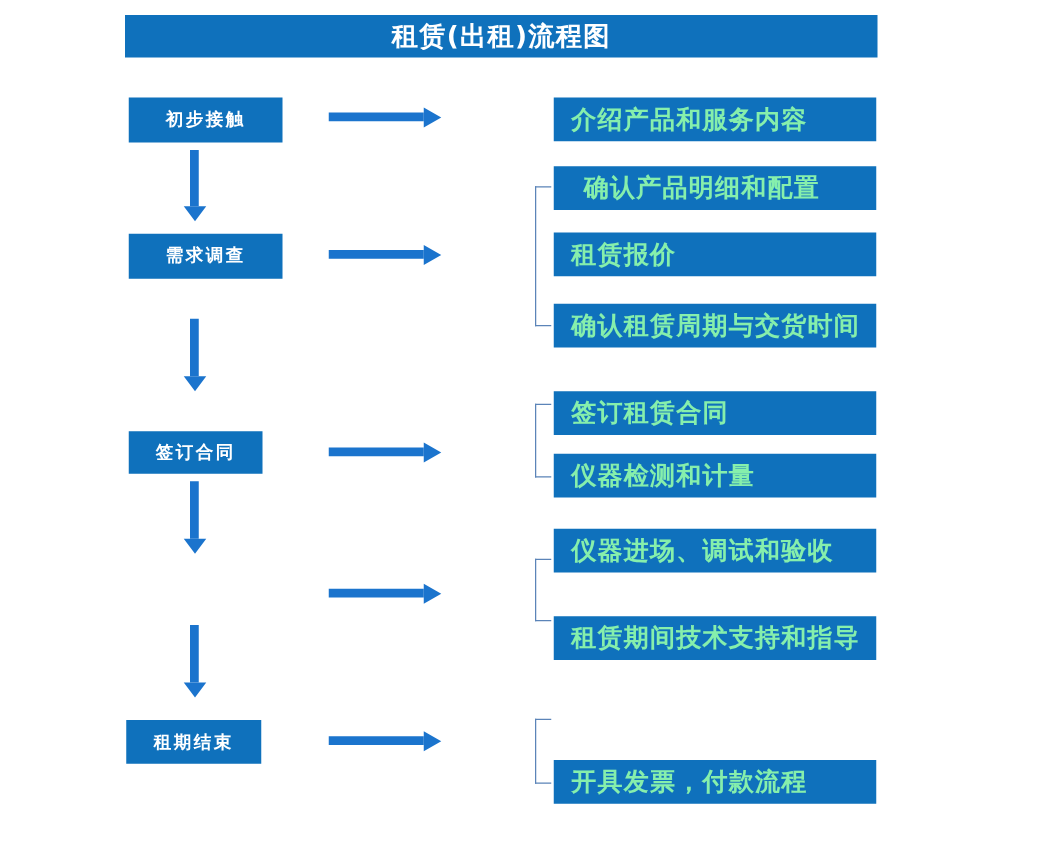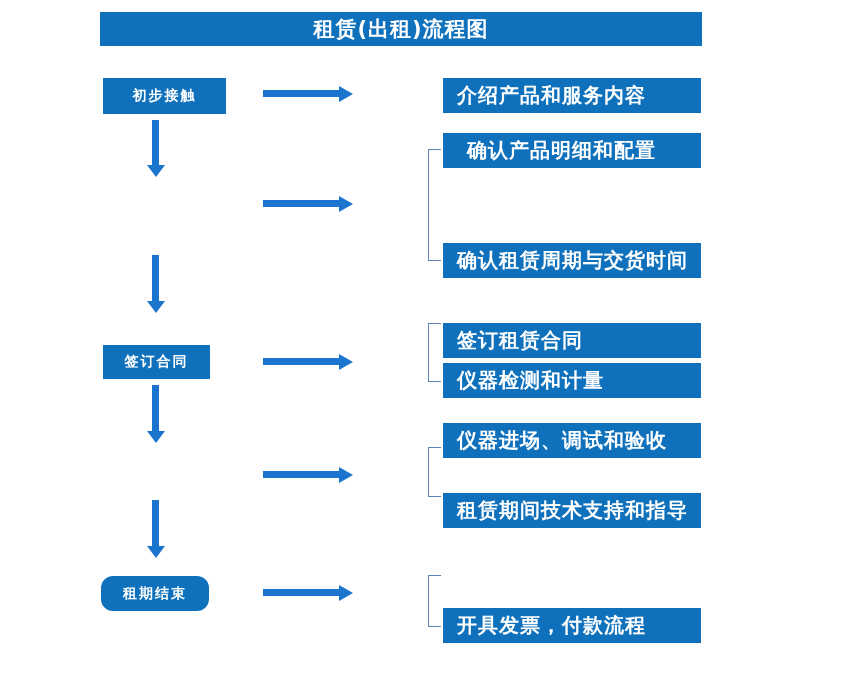--- a/index.html
+++ b/index.html
@@ -19,30 +19,30 @@
 
   .lbox{
     position:absolute;background:var(--blue);color:#fff;font-weight:bold;
     font-size:14px;display:flex;align-items:center;justify-content:center;
     letter-spacing:2px;box-sizing:border-box;
   }
   .l1{left:103px;top:78px;width:123px;height:36px;}
   .l2{left:103px;top:187px;width:123px;height:36px;}
   .l3{left:103px;top:345px;width:107px;height:34px;}
   .l4{left:103px;top:458px;width:107px;height:34px;}
-  .l5{left:101px;top:576px;width:108px;height:35px;border-radius:12px;}
+  .l5{left:101px;top:576px;width:108px;height:35px;}
 
   .rbox{
     position:absolute;left:443px;width:258px;height:35px;
-    background:var(--blue);color:#ffffff;font-weight:bold;font-size:20px;
+    background:var(--blue);color:#86efac;font-weight:bold;font-size:20px;
     display:flex;align-items:center;padding-left:14px;box-sizing:border-box;
     letter-spacing:1px;white-space:nowrap;
   }
   .r1{top:78px;}  .r2{top:133px;padding-left:24px;} .r3{top:186px;} .r4{top:243px;}
-  .r5{top:323px;} .r6{top:363px;text-align:center;} .r7{top:423px;} .r8{top:493px;}
+  .r5{top:313px;} .r6{top:363px;text-align:center;} .r7{top:423px;} .r8{top:493px;}
   .r9{top:558px;} .r10{top:608px;}
 
   
   .harrow{position:absolute;left:263px;width:76px;height:7px;background:var(--arrow);}
   .harrow::after{
     content:"";position:absolute;left:76px;top:-4.5px;width:0;height:0;
     border-left:14px solid var(--arrow);
     border-top:8px solid transparent;border-bottom:8px solid transparent;
   }
   .h1{top:90px;} .h2{top:200px;} .h3{top:358px;} .h4{top:471px;} .h5{top:589px;}
@@ -70,20 +70,21 @@
   .g4{top:575px;height:52px;}
 </style>
 </head>
 <body>
 
 <div id="canvas">
 
   <div class="title">租赁(出租)流程图</div>
 
   <div class="lbox l1">初步接触</div>
+  <div class="lbox l2">需求调查</div>
   <div class="lbox l3">签订合同</div>
   <div class="lbox l5">租期结束</div>
 
   <div class="varrow v1"></div>
   <div class="varrow v2"></div>
   <div class="varrow v3"></div>
   <div class="varrow v4"></div>
 
   <div class="harrow h1"></div>
   <div class="harrow h2"></div>
@@ -91,20 +92,21 @@
   <div class="harrow h4"></div>
   <div class="harrow h5"></div>
 
   <div class="bracket g1"></div>
   <div class="bracket g2"></div>
   <div class="bracket g3"></div>
   <div class="bracket g4"></div>
 
   <div class="rbox r1">介绍产品和服务内容</div>
   <div class="rbox r2">确认产品明细和配置</div>
+  <div class="rbox r3">租赁报价</div>
   <div class="rbox r4">确认租赁周期与交货时间</div>
   <div class="rbox r5">签订租赁合同</div>
   <div class="rbox r6">仪器检测和计量</div>
   <div class="rbox r8">租赁期间技术支持和指导</div>
   <div class="rbox r7">仪器进场、调试和验收</div>
   <div class="rbox r10">开具发票，付款流程</div>
 
 </div>
 
 </body></html>

